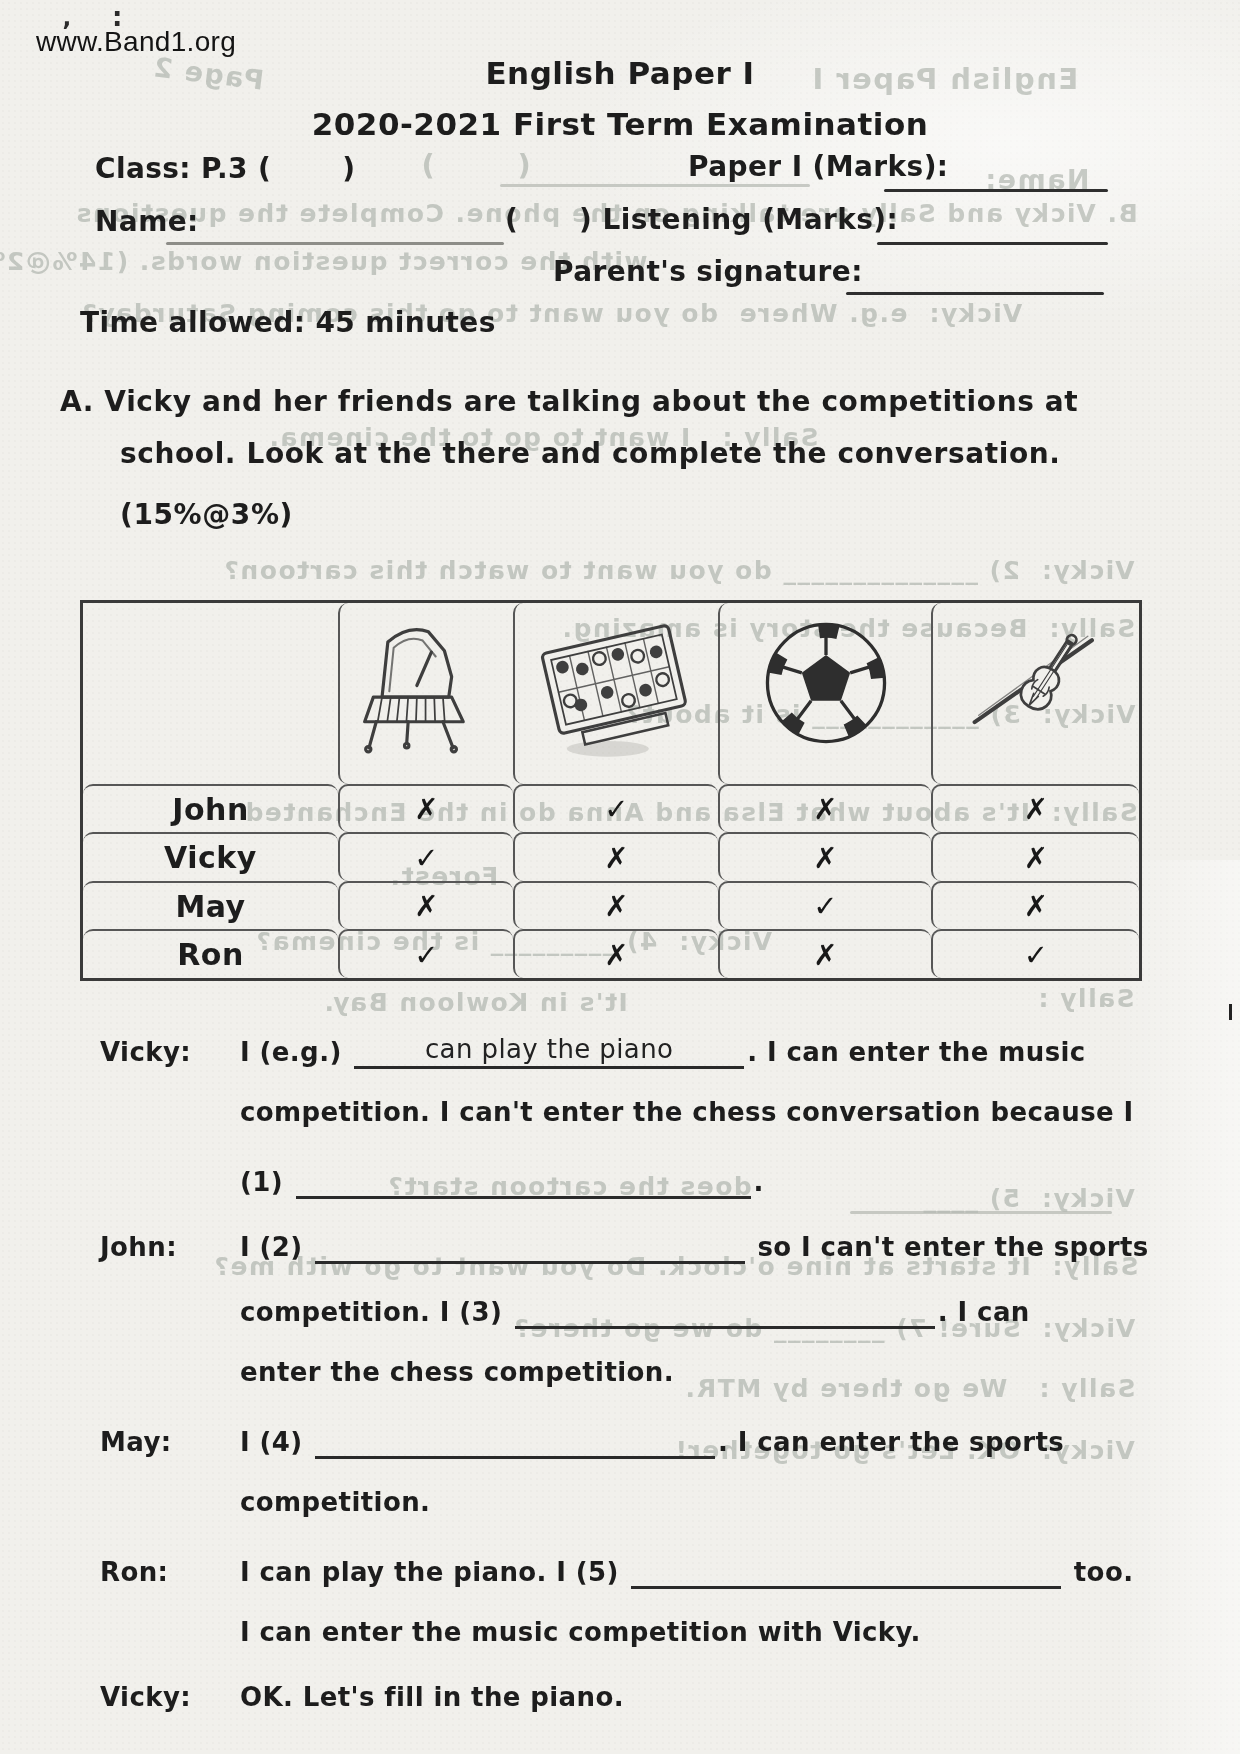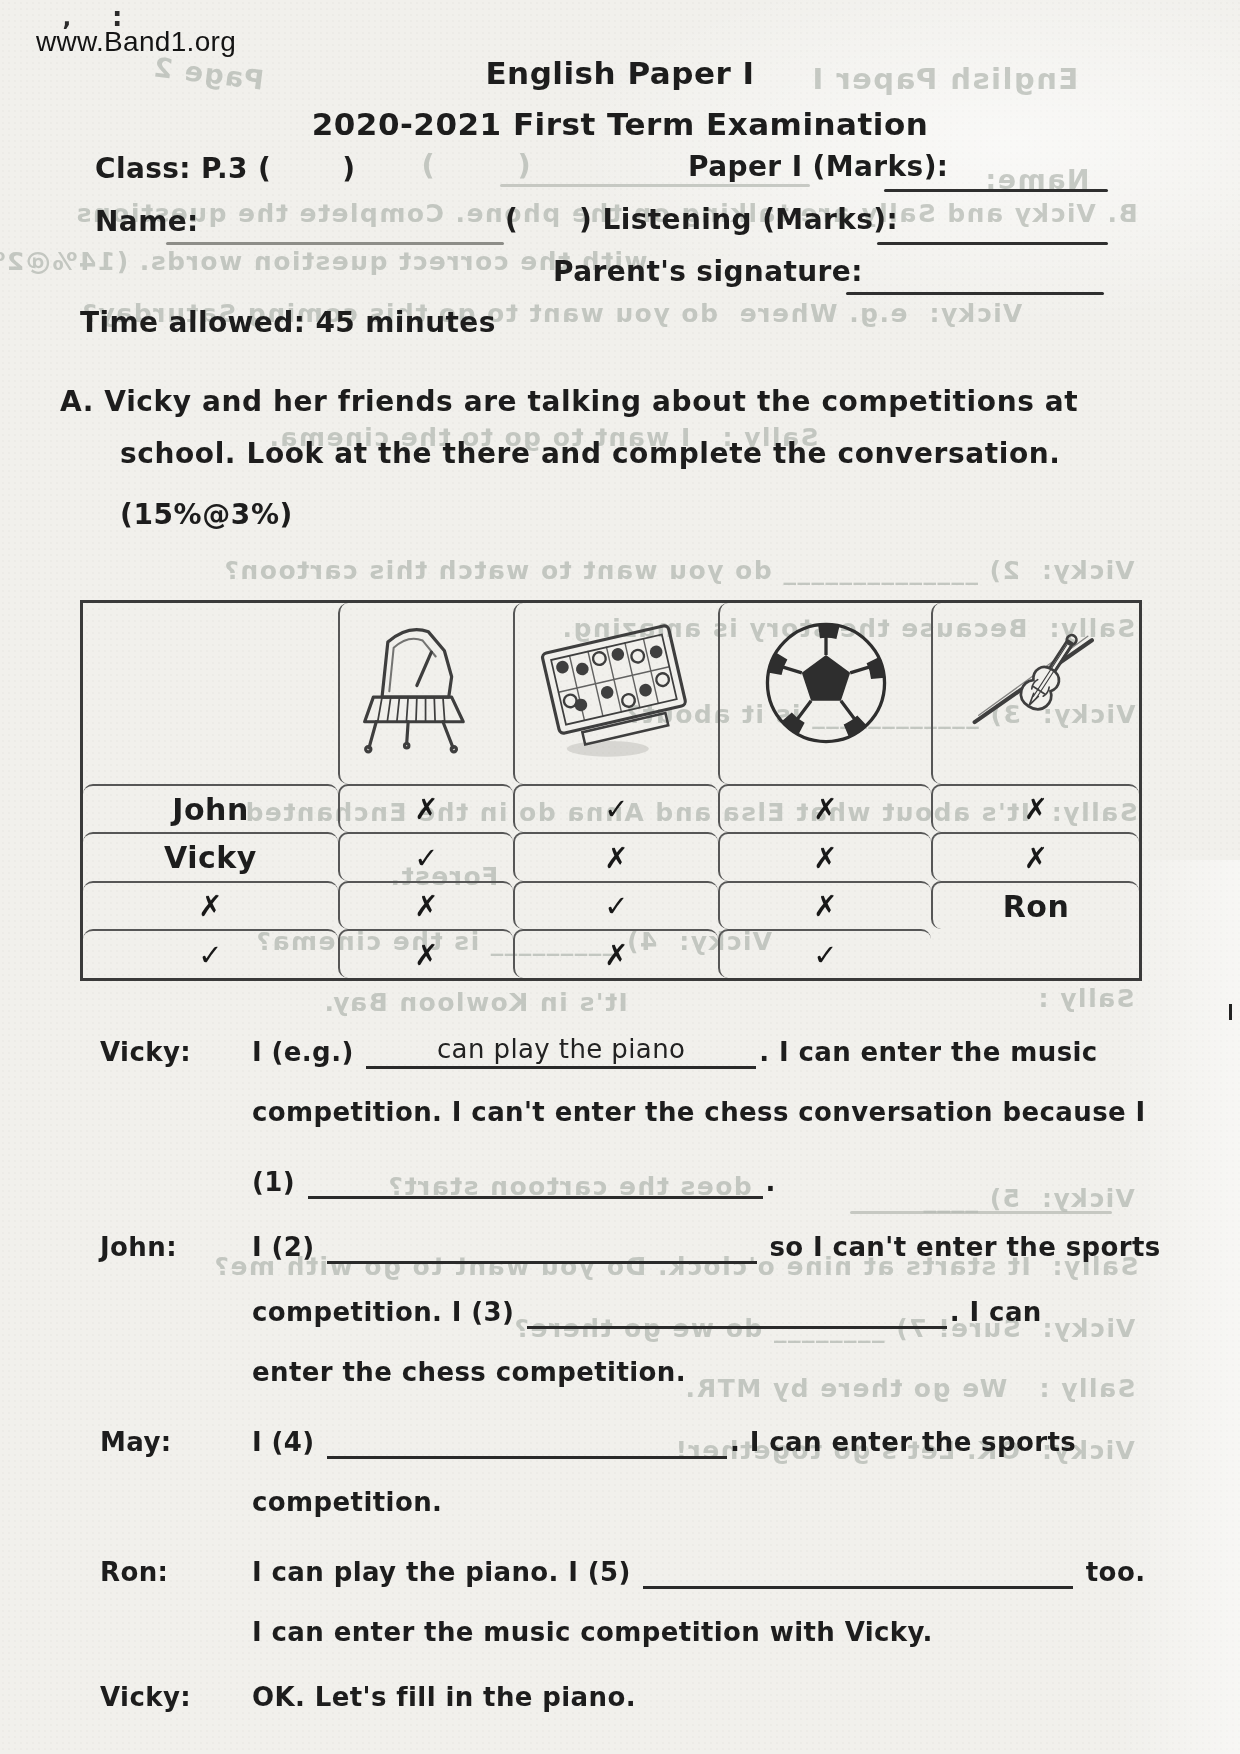--- a/index.html
+++ b/index.html
@@ -46,21 +46,21 @@
   .xtable > div:nth-child(-n+5){border-top:none;}
   .xtable > div:nth-child(5n+1){border-left:none;}
   .thead{align-items:flex-start;padding-top:10px;}
   .tname{font-size:30px;font-weight:700;letter-spacing:.5px;}
   .tmark{font-size:29px;font-weight:700;color:#181818;}
   .icon svg{display:block;}
   .icon path,.icon line,.icon rect,.icon circle,.icon polygon{vector-effect:none;}
 
   .conv{position:absolute;left:0;top:1032px;width:1240px;}
   .cv-line{display:flex;align-items:baseline;height:65px;padding-left:100px;
-    font-size:26px;font-weight:700;letter-spacing:.4px;white-space:pre;gap:12px;}
+    font-size:26px;font-weight:700;letter-spacing:.4px;white-space:pre;}
   .cv-speaker{display:inline-block;width:140px;flex:0 0 140px;}
   .cv-content{flex:1;}
   .blank{display:inline-block;position:relative;height:34px;vertical-align:-8px;
     border-bottom:3px solid #2a2a2a;margin:0 3px;}
   .blank-fill{position:absolute;left:0;right:0;bottom:2px;text-align:center;
     font-size:26px;font-weight:400;color:#222;}
   .edge-tick{position:absolute;width:3px;height:16px;background:#222;}
 </style>
 </head>
 <body>
@@ -193,20 +193,21 @@
       <div class="tcell tmark">✓</div>
       <div class="tcell tmark">✗</div>
       <div class="tcell tmark">✗</div>
 
       <div class="tcell tname">Vicky</div>
       <div class="tcell tmark">✓</div>
       <div class="tcell tmark">✗</div>
       <div class="tcell tmark">✗</div>
       <div class="tcell tmark">✗</div>
 
+      <div class="tcell tname">May</div>
       <div class="tcell tmark">✗</div>
       <div class="tcell tmark">✗</div>
       <div class="tcell tmark">✓</div>
       <div class="tcell tmark">✗</div>
 
       <div class="tcell tname">Ron</div>
       <div class="tcell tmark">✓</div>
       <div class="tcell tmark">✗</div>
       <div class="tcell tmark">✗</div>
       <div class="tcell tmark">✓</div>

